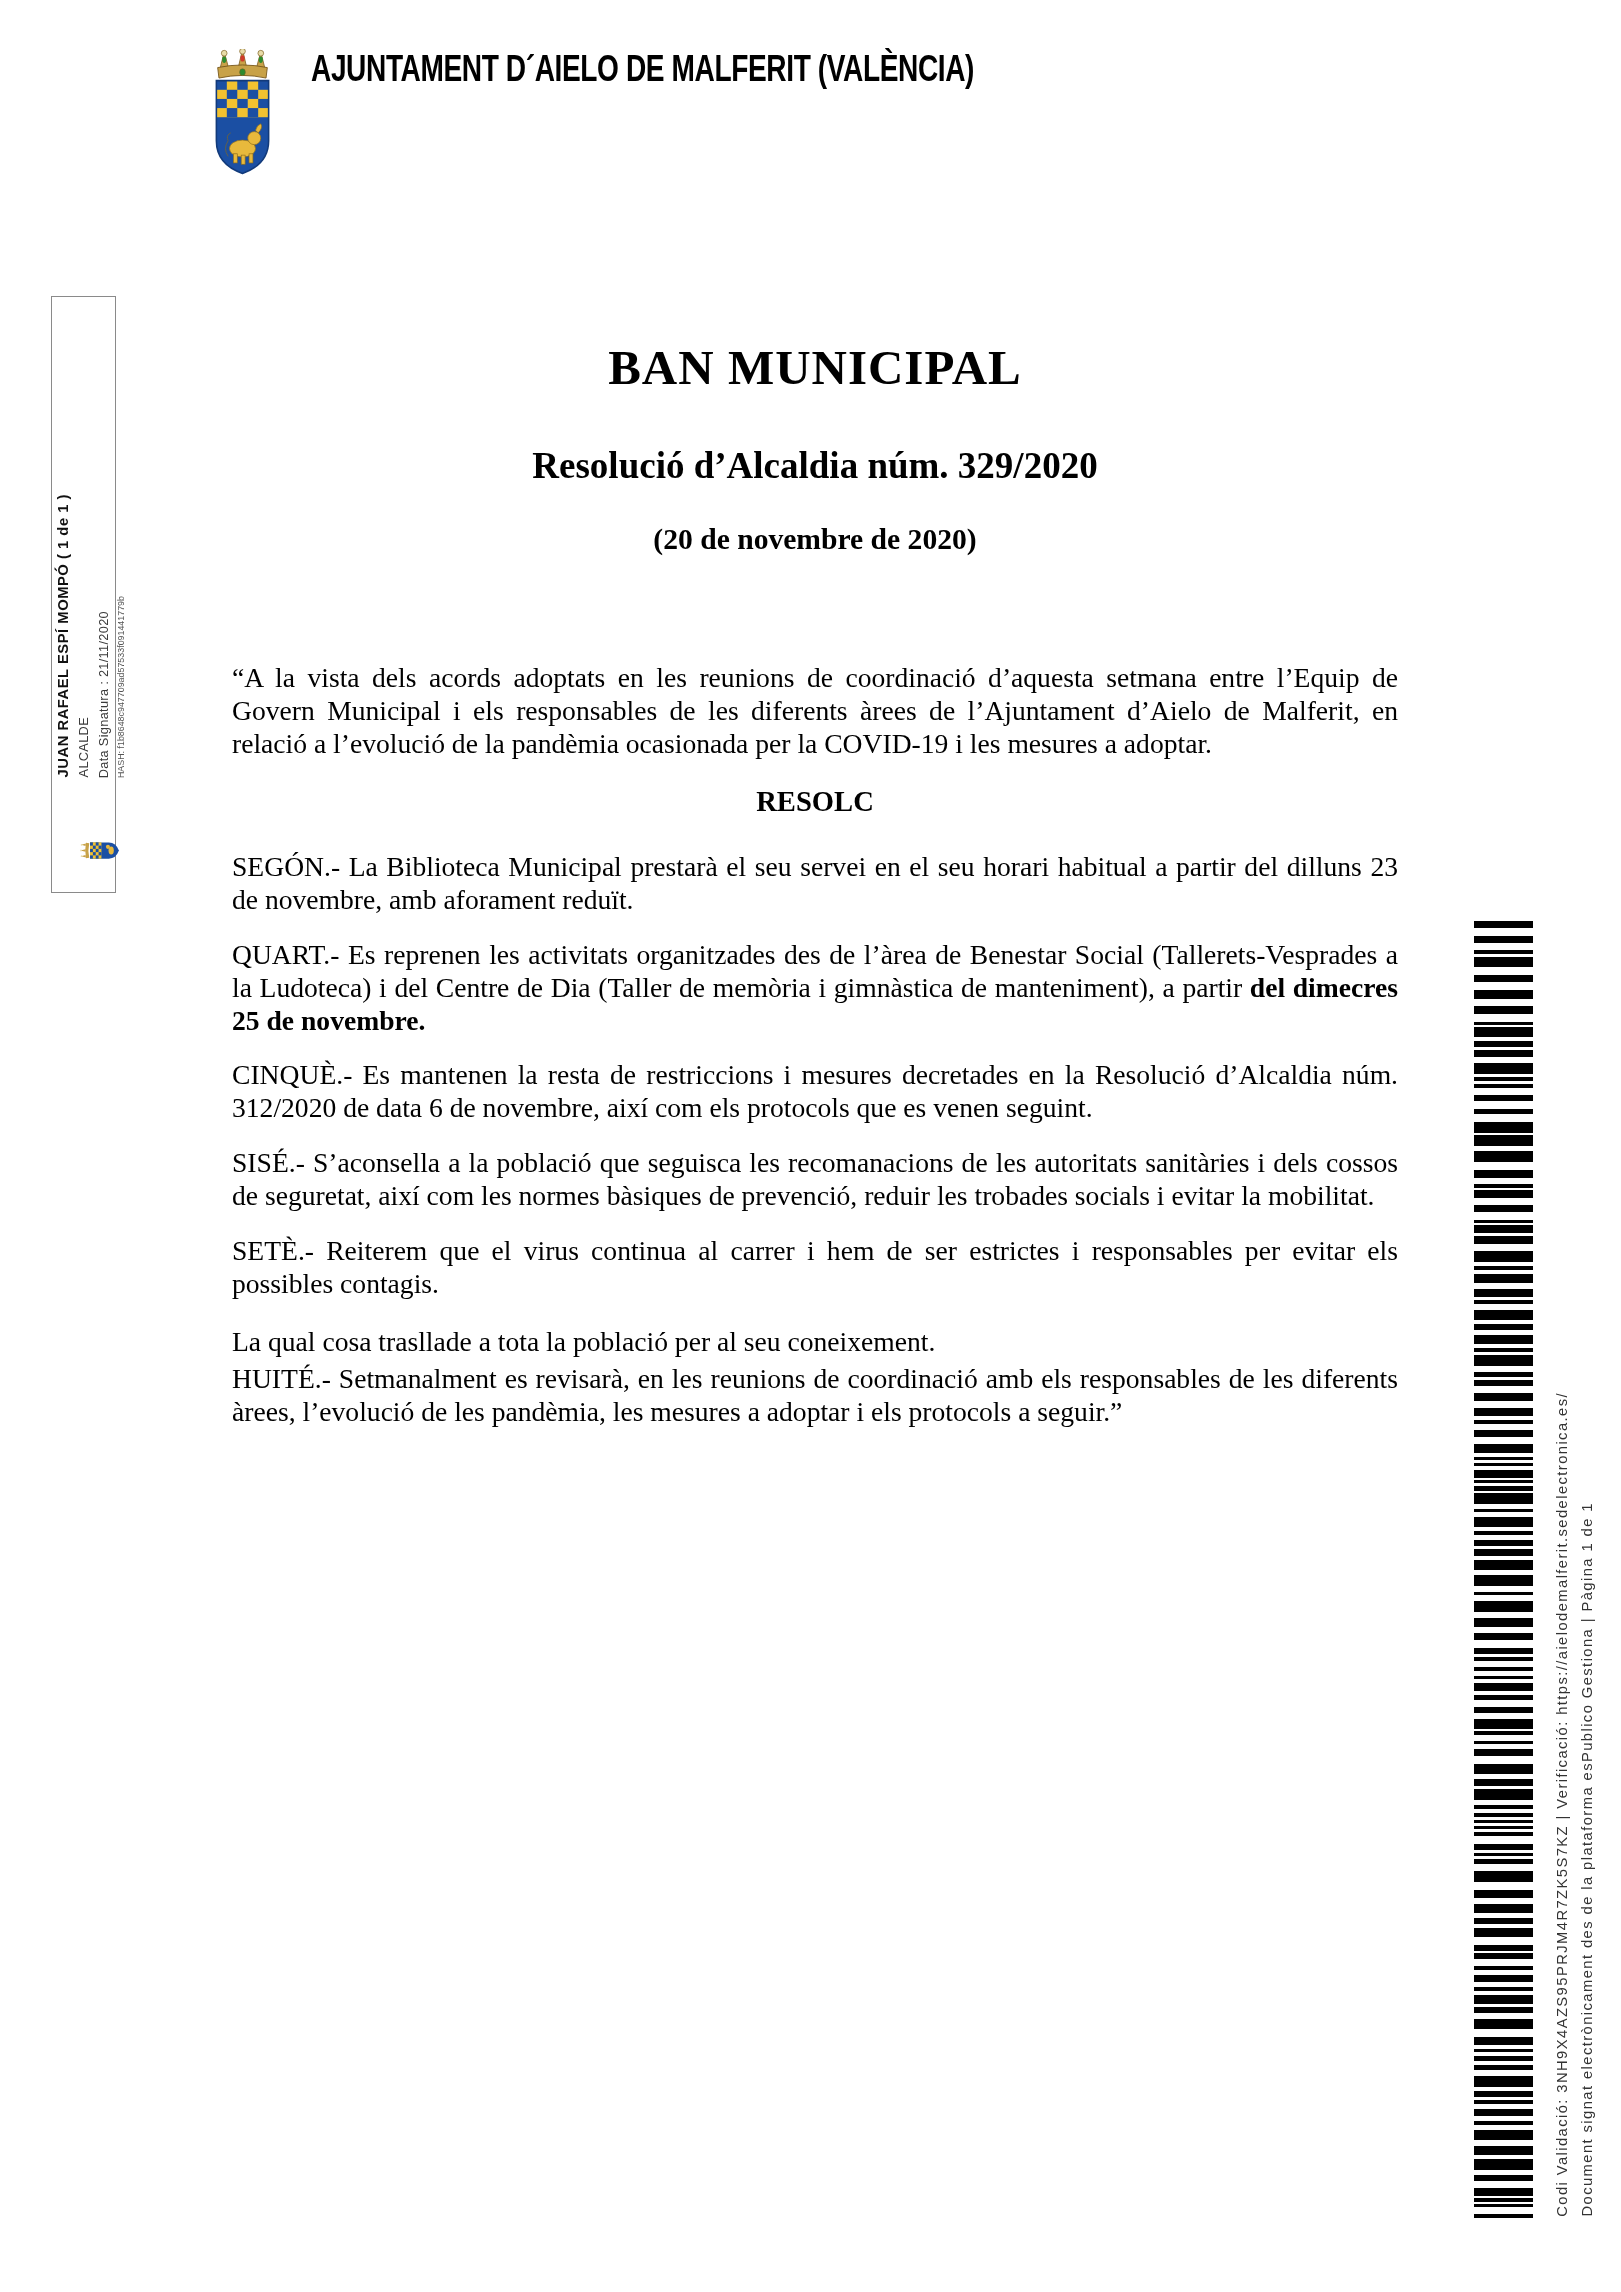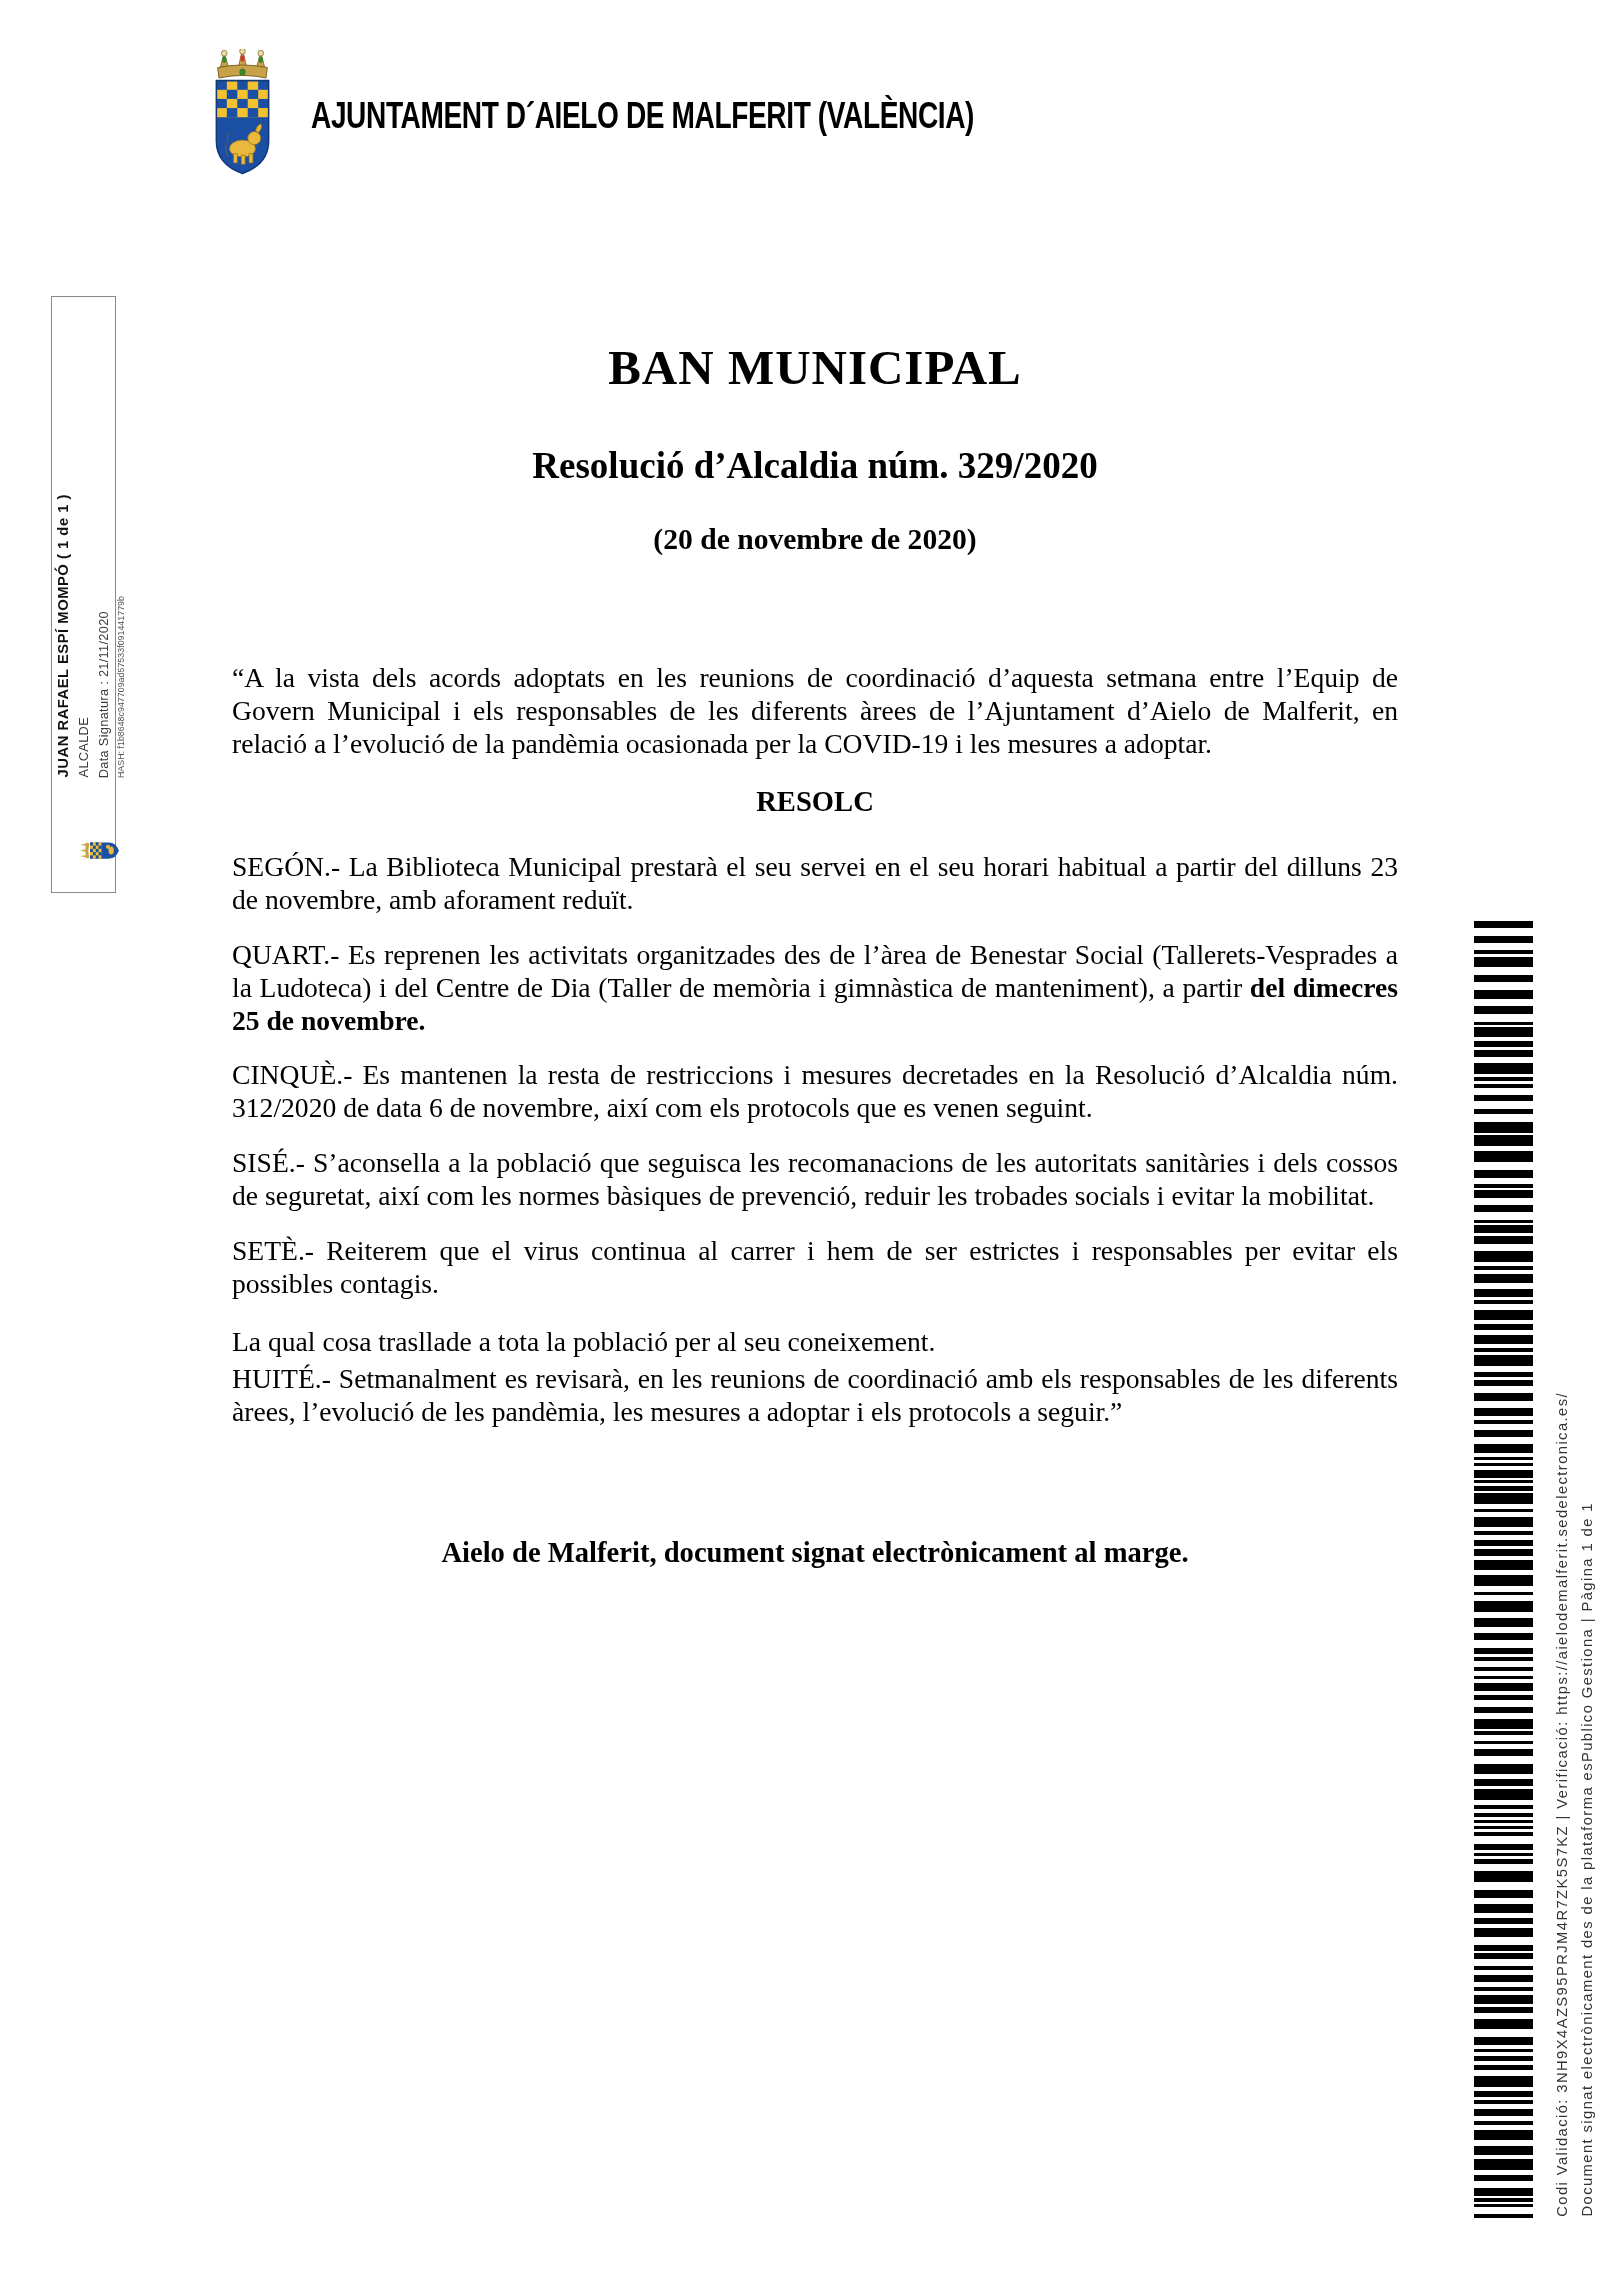--- a/index.html
+++ b/index.html
@@ -5,21 +5,21 @@
   * { margin:0; padding:0; box-sizing:border-box; }
   body { background:#ffffff; font-family:"Liberation Serif", serif; }
   .page {
     position:relative; width:1621px; height:2292px; background:#ffffff;
     overflow:hidden; color:#000;
   }
 
   
   .header { position:absolute; top:49px; left:202px; display:flex; }
   .coa { display:block; }
-  .header-text { margin-left:27.6px; margin-top:47px; white-space:nowrap; }
+  .header-text { margin-left:27.6px; white-space:nowrap; }
   .org-name {
     font-family:"Liberation Sans", sans-serif; font-weight:bold; font-size:36px;
     display:inline-block; transform:scaleX(0.78); transform-origin:left;
     letter-spacing:-0.5px; line-height:1.1;
   }
   .contact-line {
     font-family:"Liberation Sans", sans-serif; font-size:28.6px; margin-top:5.9px;
     display:inline-block; transform:scaleX(0.78); transform-origin:left;
     letter-spacing:-0.5px; line-height:1.1;
   }
@@ -166,21 +166,20 @@
 
     <p class="para"><span>SEGÓN.- La Biblioteca Municipal prestarà el seu servei en el seu horari habitual a partir del dilluns 23 de novembre, amb aforament reduït.</span><span class="b"></span></p>
     <p class="para"><span>QUART.- Es reprenen les activitats organitzades des de l’àrea de Benestar Social (Tallerets-Vesprades a la Ludoteca) i del Centre de Dia (Taller de memòria i gimnàstica de manteniment), a partir </span><span class="b">del dimecres 25 de novembre.</span></p>
     <p class="para"><span>CINQUÈ.- Es mantenen la resta de restriccions i mesures decretades en la Resolució d’Alcaldia núm. 312/2020 de data 6 de novembre, així com els protocols que es venen seguint.</span><span class="b"></span></p>
     <p class="para"><span>SISÉ.- S’aconsella a la població que seguisca les recomanacions de les autoritats sanitàries i dels cossos de seguretat, així com les normes bàsiques de prevenció, reduir les trobades socials i evitar la mobilitat.</span><span class="b"></span></p>
     <p class="para"><span>SETÈ.- Reiterem que el virus continua al carrer i hem de ser estrictes i responsables per evitar els possibles contagis.</span><span class="b"></span></p>
     <p class="para closing">La qual cosa trasllade a tota la població per al seu coneixement.</p>
 
     <p class="para"><span>HUITÉ.- Setmanalment es revisarà, en les reunions de coordinació amb els responsables de les diferents àrees, l’evolució de les pandèmia, les mesures a adoptar i els protocols a seguir.”</span><span class="b"></span></p>
 
-    <div class="sign-note">Aielo de Malferit, document signat electrònicament al marge.</div>
   </div>
 
   <div class="barcode">
       <div style="height:6.9px;background:#000;margin-bottom:7.9px;"></div>
       <div style="height:6.9px;background:#000;margin-bottom:6.9px;"></div>
       <div style="height:4.9px;background:#000;margin-bottom:3px;"></div>
       <div style="height:9.9px;background:#000;margin-bottom:7.9px;"></div>
       <div style="height:6.9px;background:#000;margin-bottom:7.9px;"></div>
       <div style="height:8.9px;background:#000;margin-bottom:6.9px;"></div>
       <div style="height:7.9px;background:#000;margin-bottom:7.9px;"></div>

